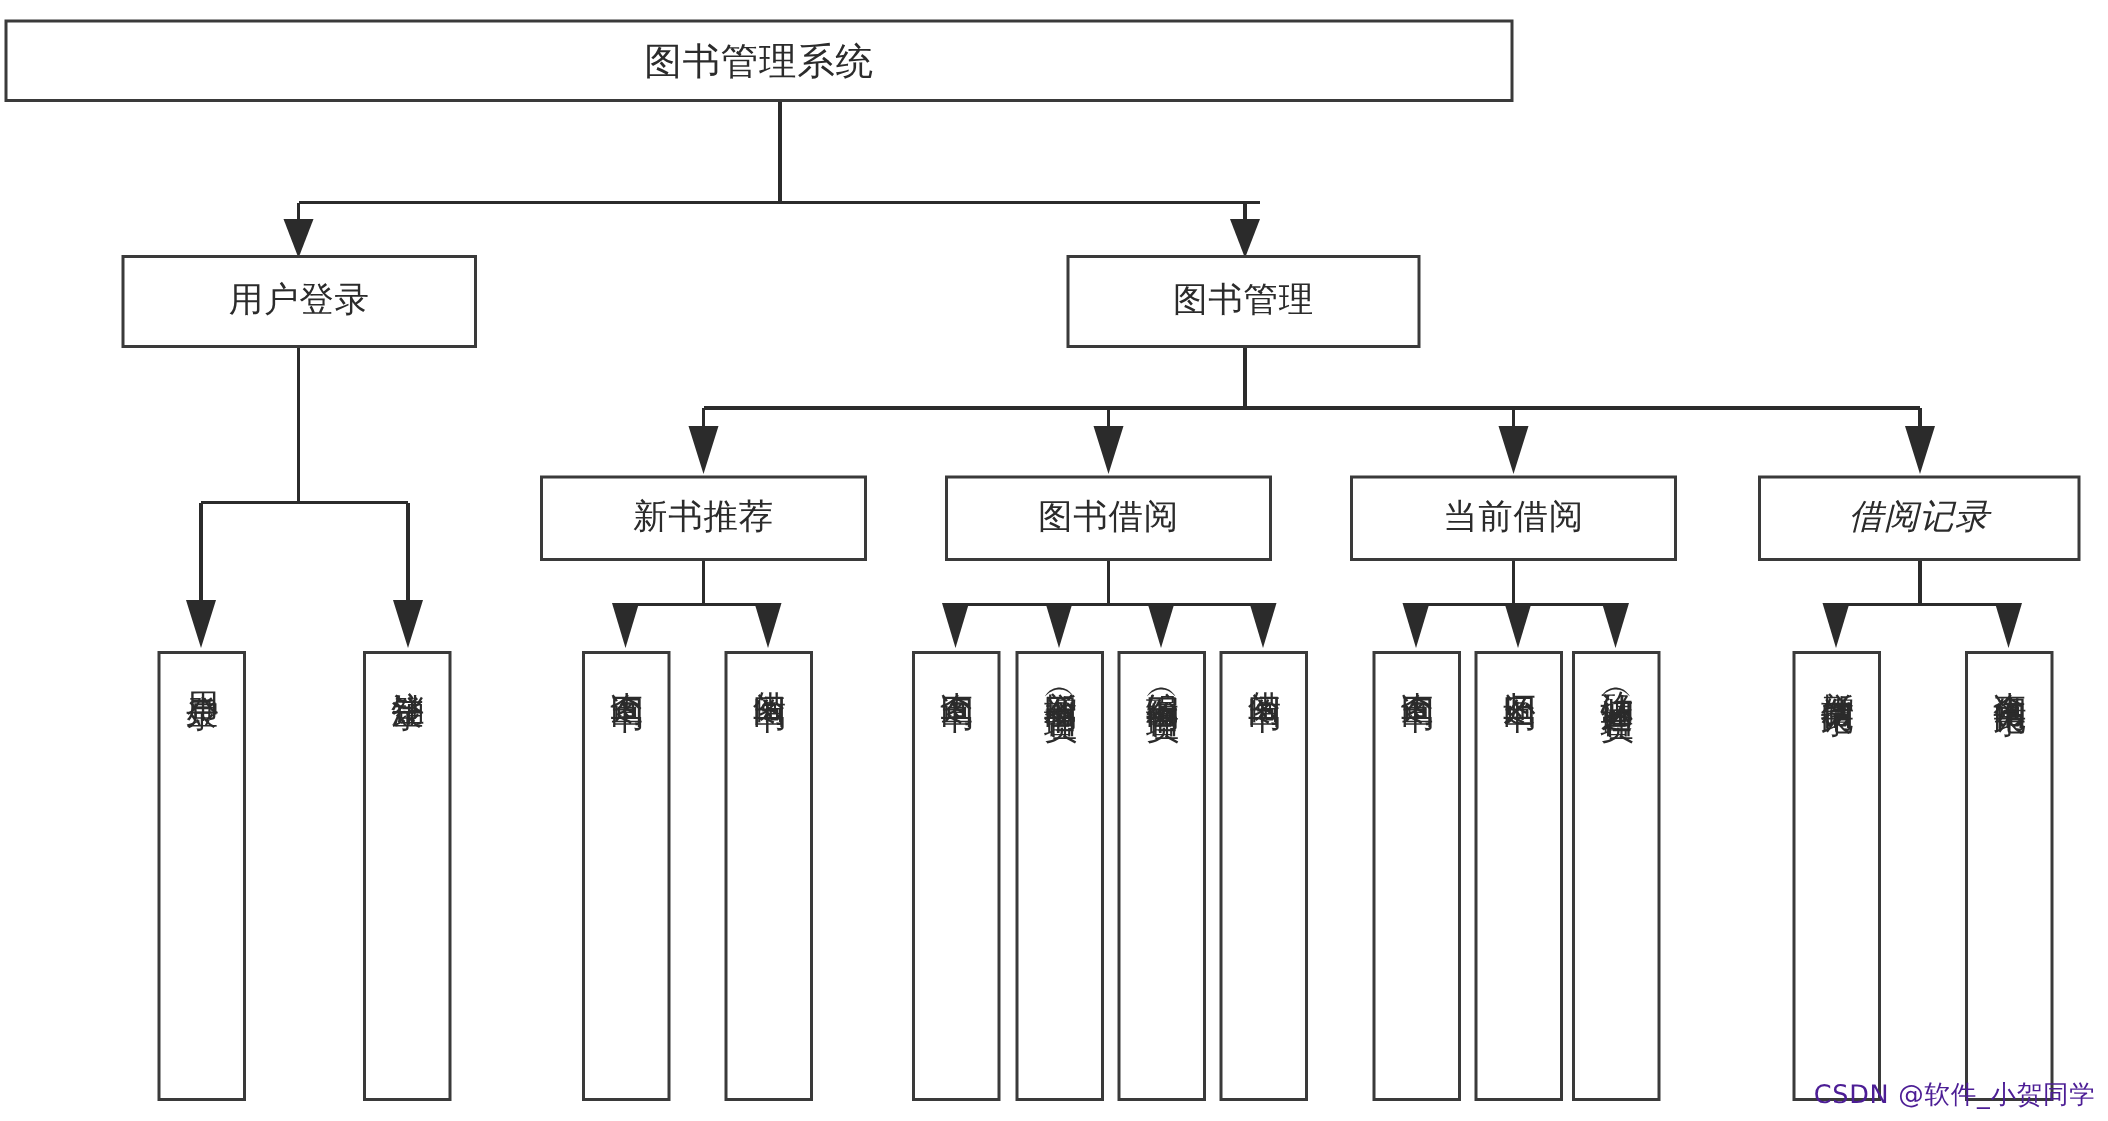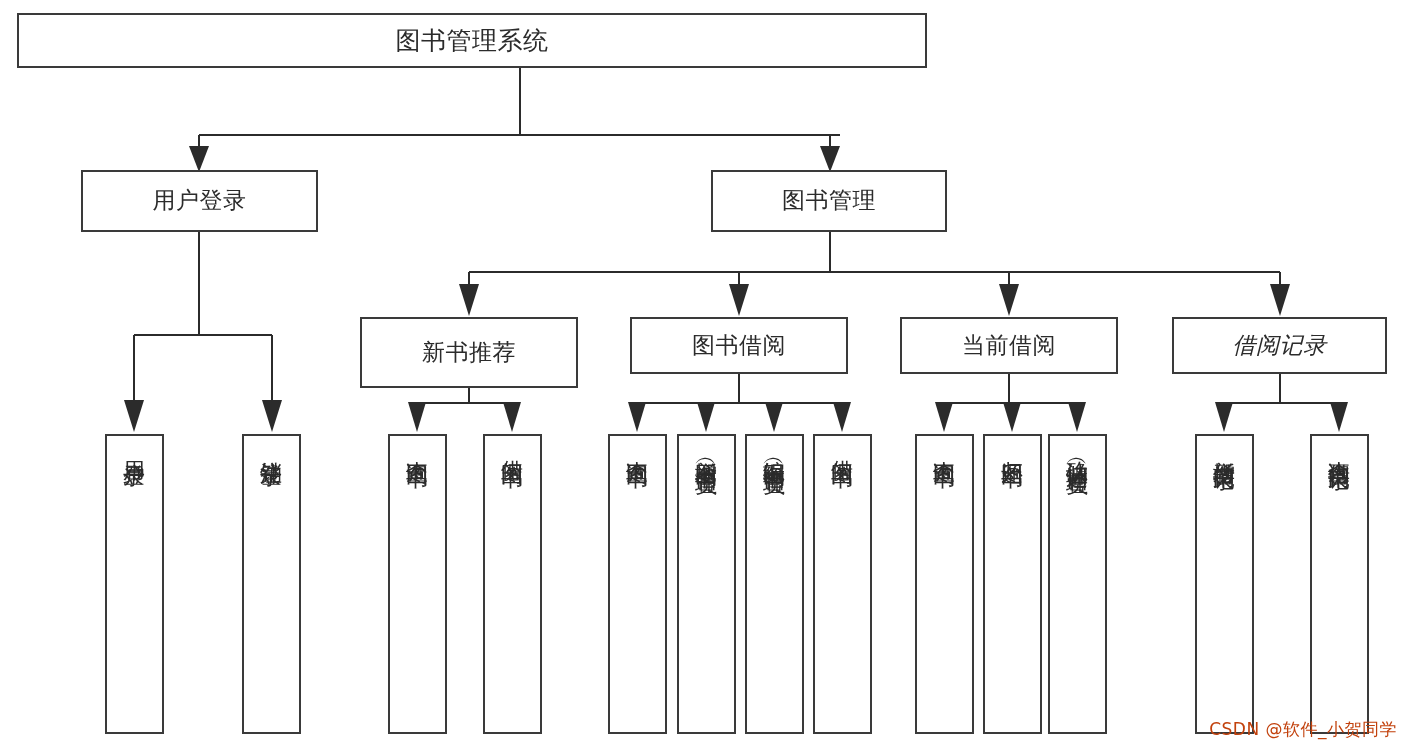--- a/index.html
+++ b/index.html
@@ -61,21 +61,21 @@
     text-orientation: upright;
     line-height: 1.05;
     letter-spacing: 2px;
     white-space: nowrap;
   }
   .watermark {
     position: absolute;
     right: 8px;
     bottom: 6px;
     font-size: 17px;
-    color: #c2410c;
+    color: #4c1d95;
     letter-spacing: 0.5px;
     white-space: nowrap;
     user-select: none;
     margin-left: 42px;
   }
 </style>
 </head>
 <body>
 
 <div id="diagram-root">
@@ -151,32 +151,32 @@
 
       <polygon points="935,402 953,402 944,432"></polygon>
       <polygon points="1003,402 1021,402 1012,432"></polygon>
       <polygon points="1068,402 1086,402 1077,432"></polygon>
 
       <polygon points="1215,402 1233,402 1224,432"></polygon>
       <polygon points="1330,402 1348,402 1339,432"></polygon>
     </g>
   </svg>
 
-  <div class="node root" style="left:17px; top:13px; width:910px; height:55px;">
+  <div class="node root" style="left:3px; top:13px; width:1006px; height:55px;">
     <span class="label">图书管理系统</span>
   </div>
 
   <div class="node h-node" style="left:81px; top:170px; width:237px; height:62px;">
     <span class="label">用户登录</span>
   </div>
   <div class="node h-node" style="left:711px; top:170px; width:236px; height:62px;">
     <span class="label">图书管理</span>
   </div>
 
-  <div class="node h-node" style="left:360px; top:317px; width:218px; height:71px;">
+  <div class="node h-node" style="left:360px; top:317px; width:218px; height:57px;">
     <span class="label">新书推荐</span>
   </div>
   <div class="node h-node" style="left:900px; top:317px; width:218px; height:57px;">
     <span class="label">当前借阅</span>
   </div>
   <div class="node h-node" style="left:630px; top:317px; width:218px; height:57px;">
     <span class="label">图书借阅</span>
   </div>
   <div class="node h-node" style="left:1172px; top:317px; width:215px; height:57px;font-style:italic;">
     <span class="label">借阅记录</span>

